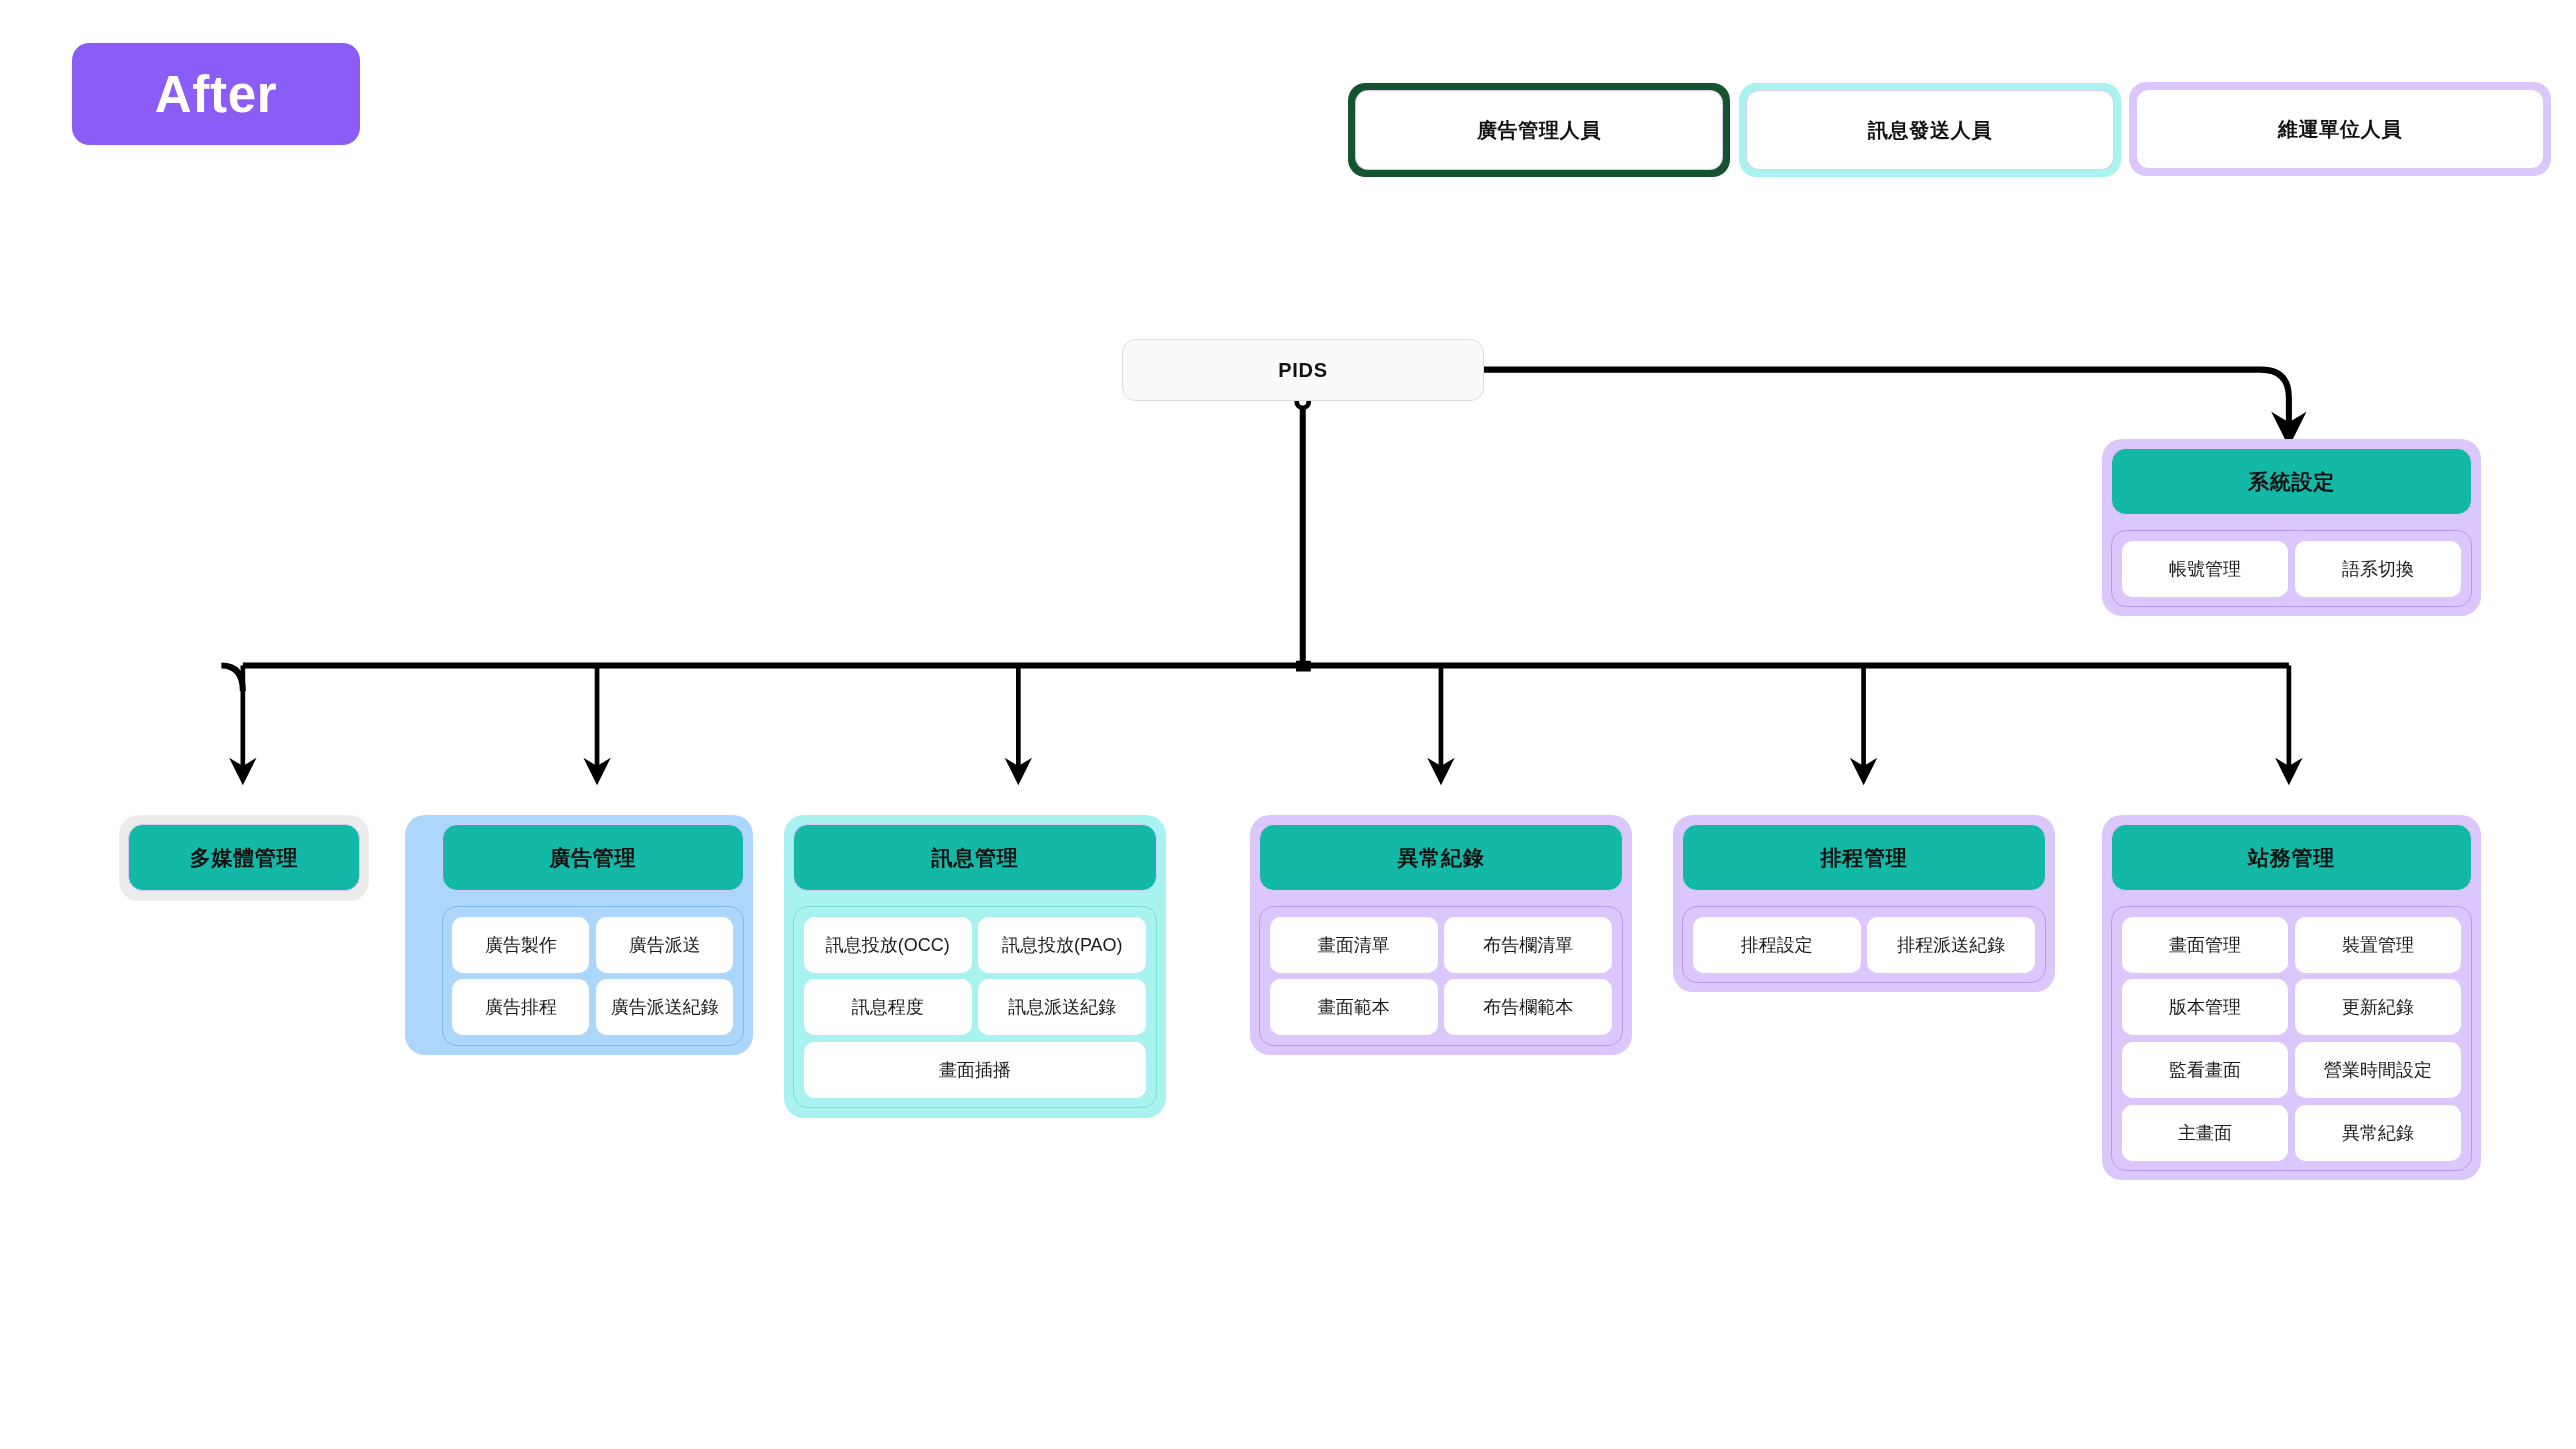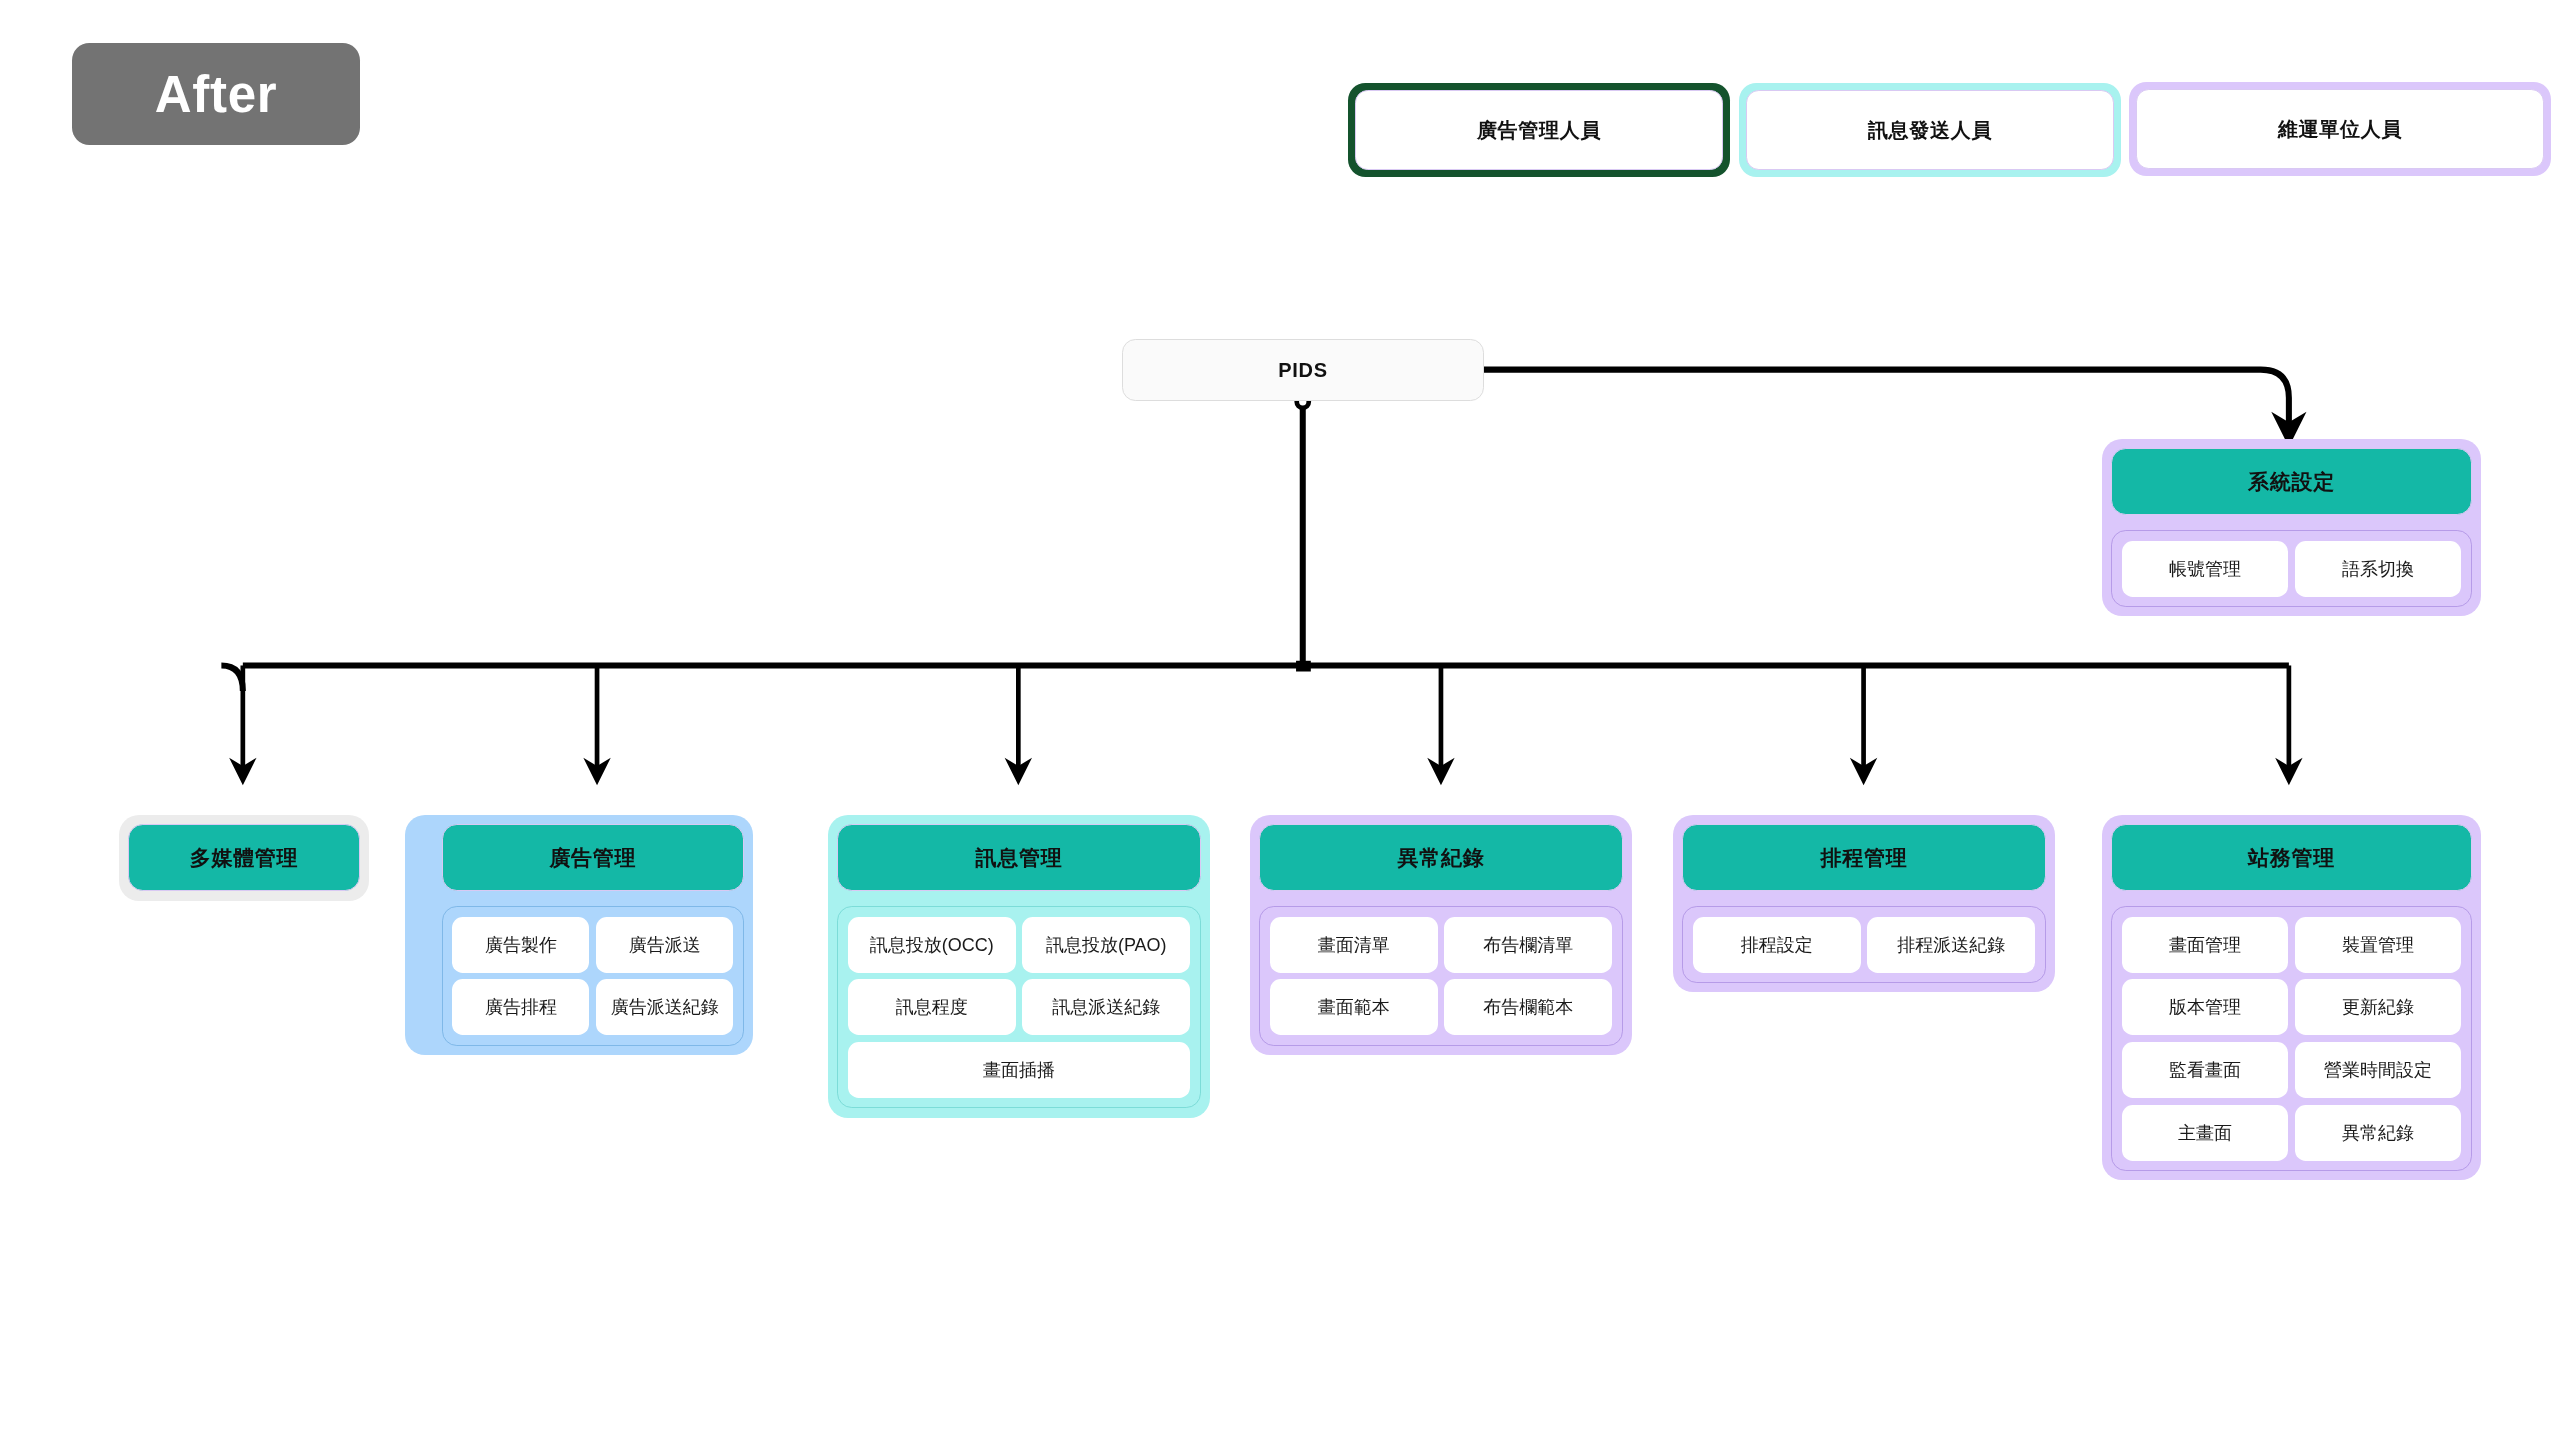--- a/index.html
+++ b/index.html
@@ -6,21 +6,21 @@
   body{
     width:2576px;height:1449px;position:relative;overflow:hidden;
     font-family:"Liberation Sans","DejaVu Sans",sans-serif;
     -webkit-font-smoothing:antialiased;
   }
   #canvas{position:absolute;inset:0;}
 
   
   .after-badge{
     position:absolute;left:72px;top:43px;width:288px;height:102px;
-    background:#737373;border-radius:17.4px;
+    background:#8b5cf6;border-radius:17.4px;
     display:flex;align-items:center;justify-content:center;
   }
   .after-badge span{
     color:#ffffff;font-size:51px;font-weight:bold;letter-spacing:0.7px;
   }
 
   
   .node{
     position:absolute;border-radius:20px;box-sizing:border-box;
     padding:9.4px;
@@ -171,21 +171,21 @@
         </div>
       <div class="leaf">
         <span>廣告排程</span>
         </div>
       <div class="leaf">
         <span>廣告派送紀錄</span>
         </div>
     </div>
   </div>
 
-  <div class="node cyan" style="left:828px;top:815px;width:382px;">
+  <div class="node cyan" style="left:784px;top:815px;width:382px;">
     <div class="node-head">
       <span>訊息管理</span>
     </div>
     <div class="node-body grid2">
       <div class="leaf">
         <span>訊息投放(OCC)</span>
         </div>
       <div class="leaf">
         <span>訊息投放(PAO)</span>
         </div>

